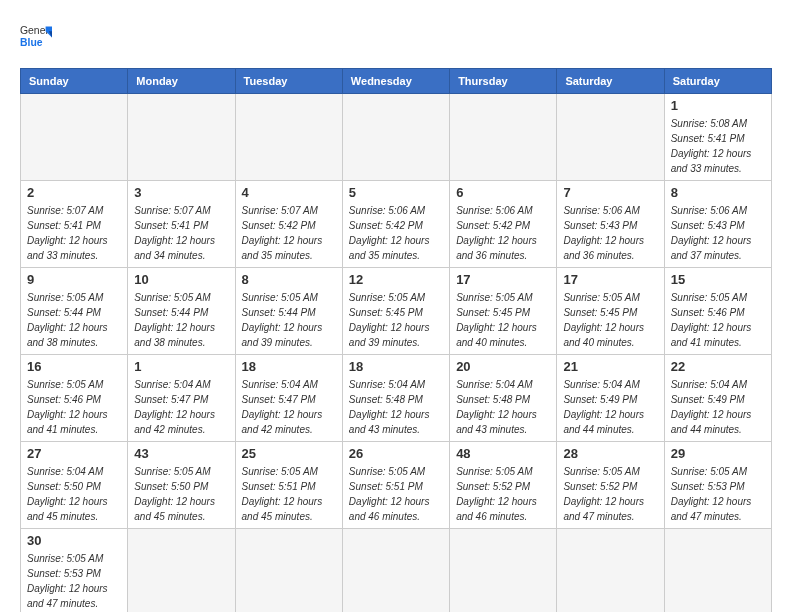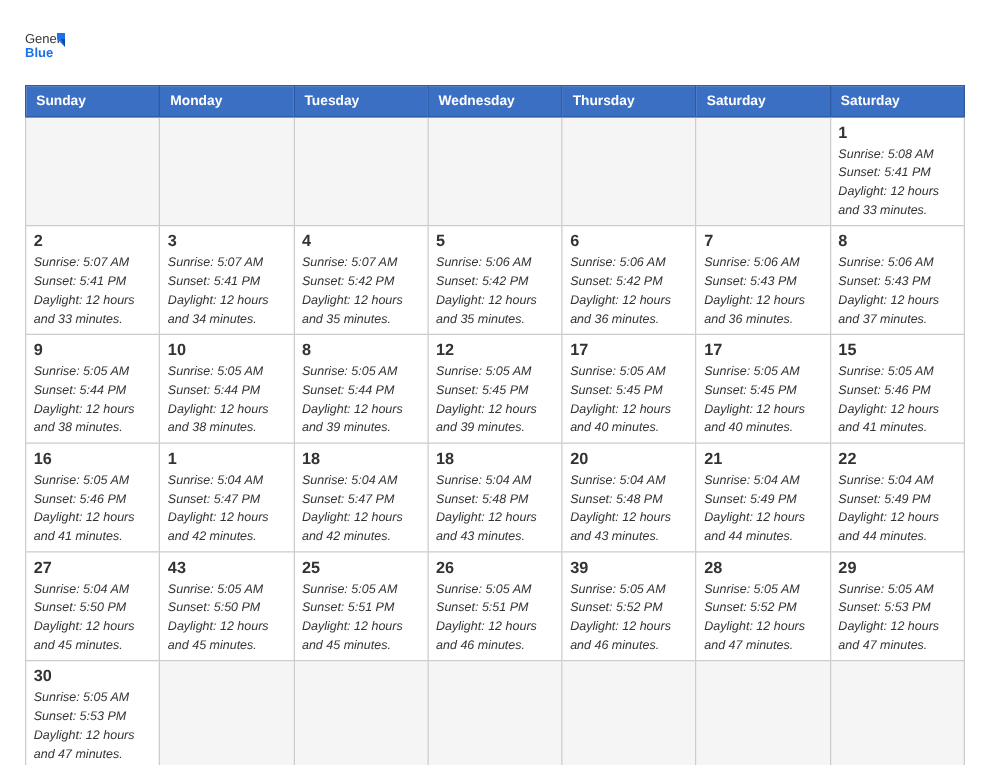--- a/index.html
+++ b/index.html
@@ -221,21 +221,21 @@
         </td>
         <td>
           <span class="day-num">25</span>
           <div class="day-info">Sunrise: 5:05 AM<br>Sunset: 5:51 PM<br>Daylight: 12 hours and 45 minutes.</div>
         </td>
         <td>
           <span class="day-num">26</span>
           <div class="day-info">Sunrise: 5:05 AM<br>Sunset: 5:51 PM<br>Daylight: 12 hours and 46 minutes.</div>
         </td>
         <td>
-          <span class="day-num">39</span>
+          <span class="day-num">48</span>
           <div class="day-info">Sunrise: 5:05 AM<br>Sunset: 5:52 PM<br>Daylight: 12 hours and 46 minutes.</div>
         </td>
         <td>
           <span class="day-num">28</span>
           <div class="day-info">Sunrise: 5:05 AM<br>Sunset: 5:52 PM<br>Daylight: 12 hours and 47 minutes.</div>
         </td>
         <td>
           <span class="day-num">29</span>
           <div class="day-info">Sunrise: 5:05 AM<br>Sunset: 5:53 PM<br>Daylight: 12 hours and 47 minutes.</div>
         </td>

